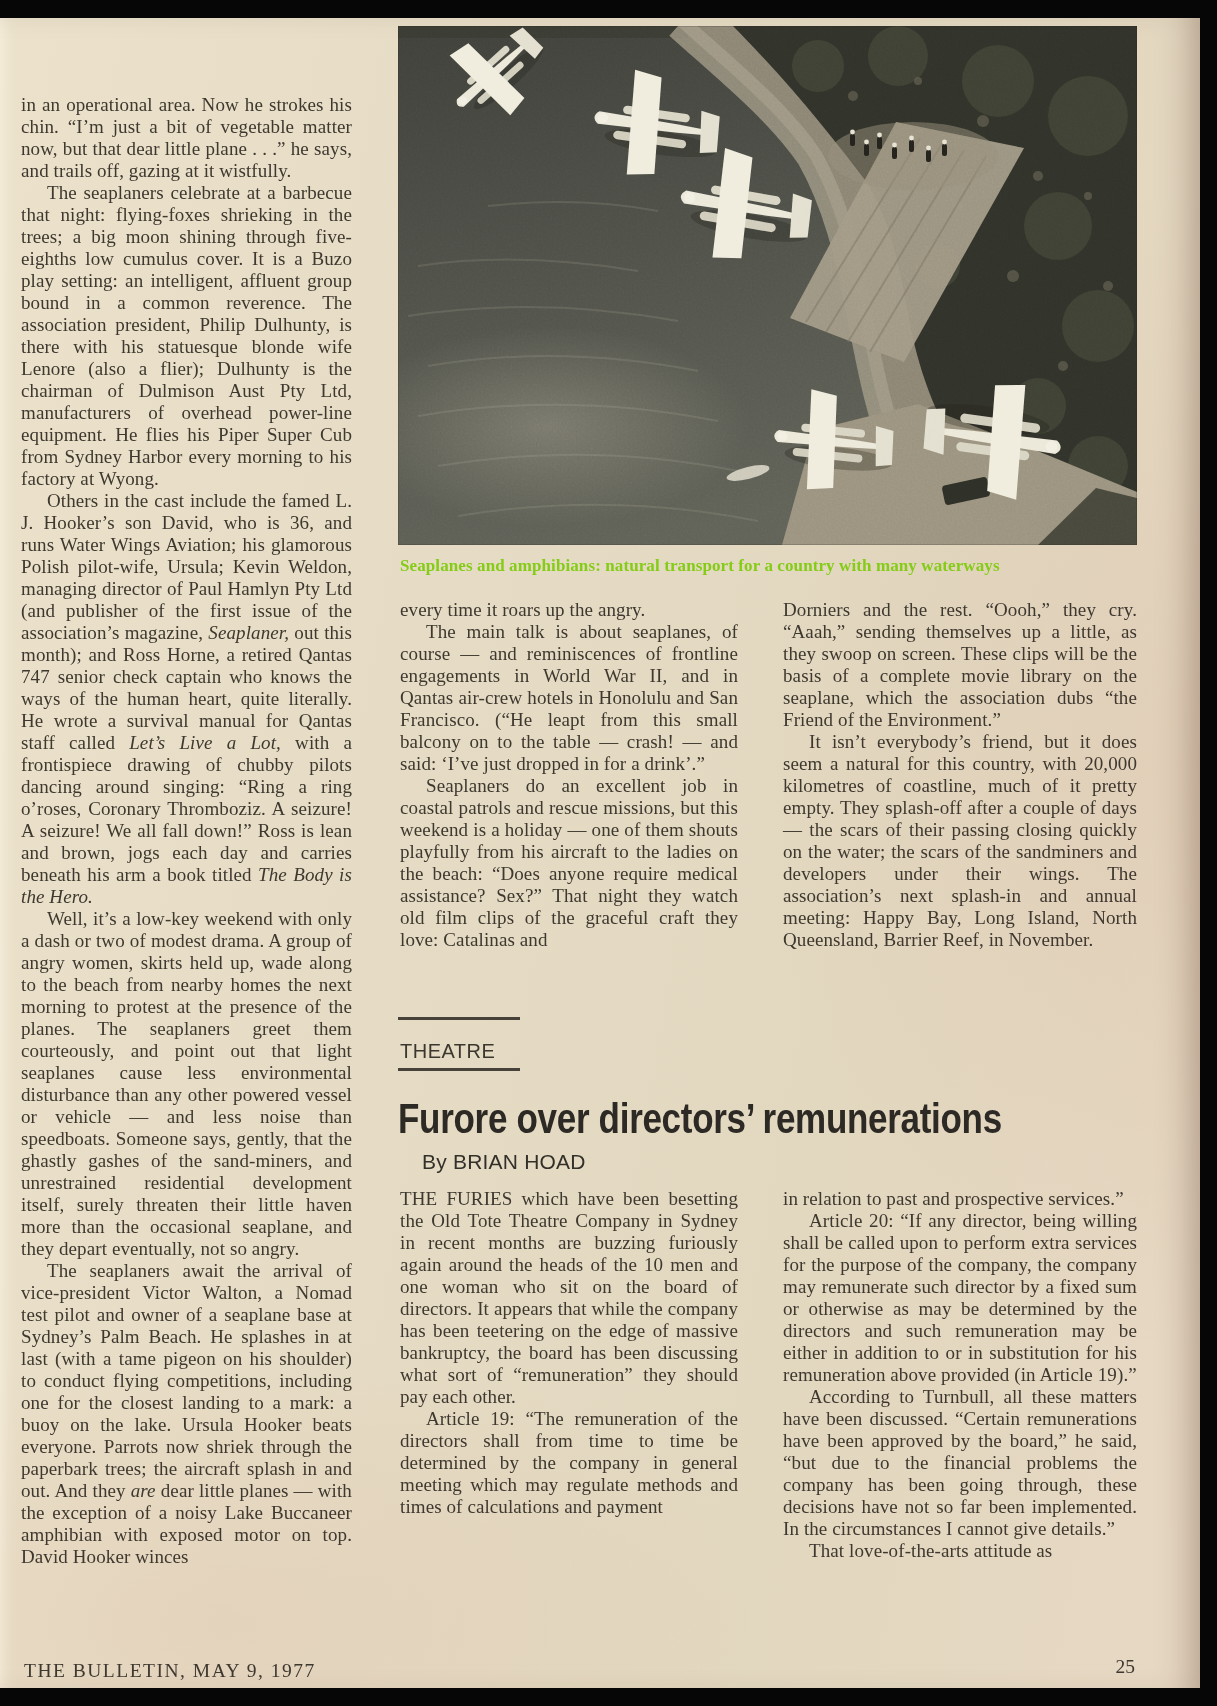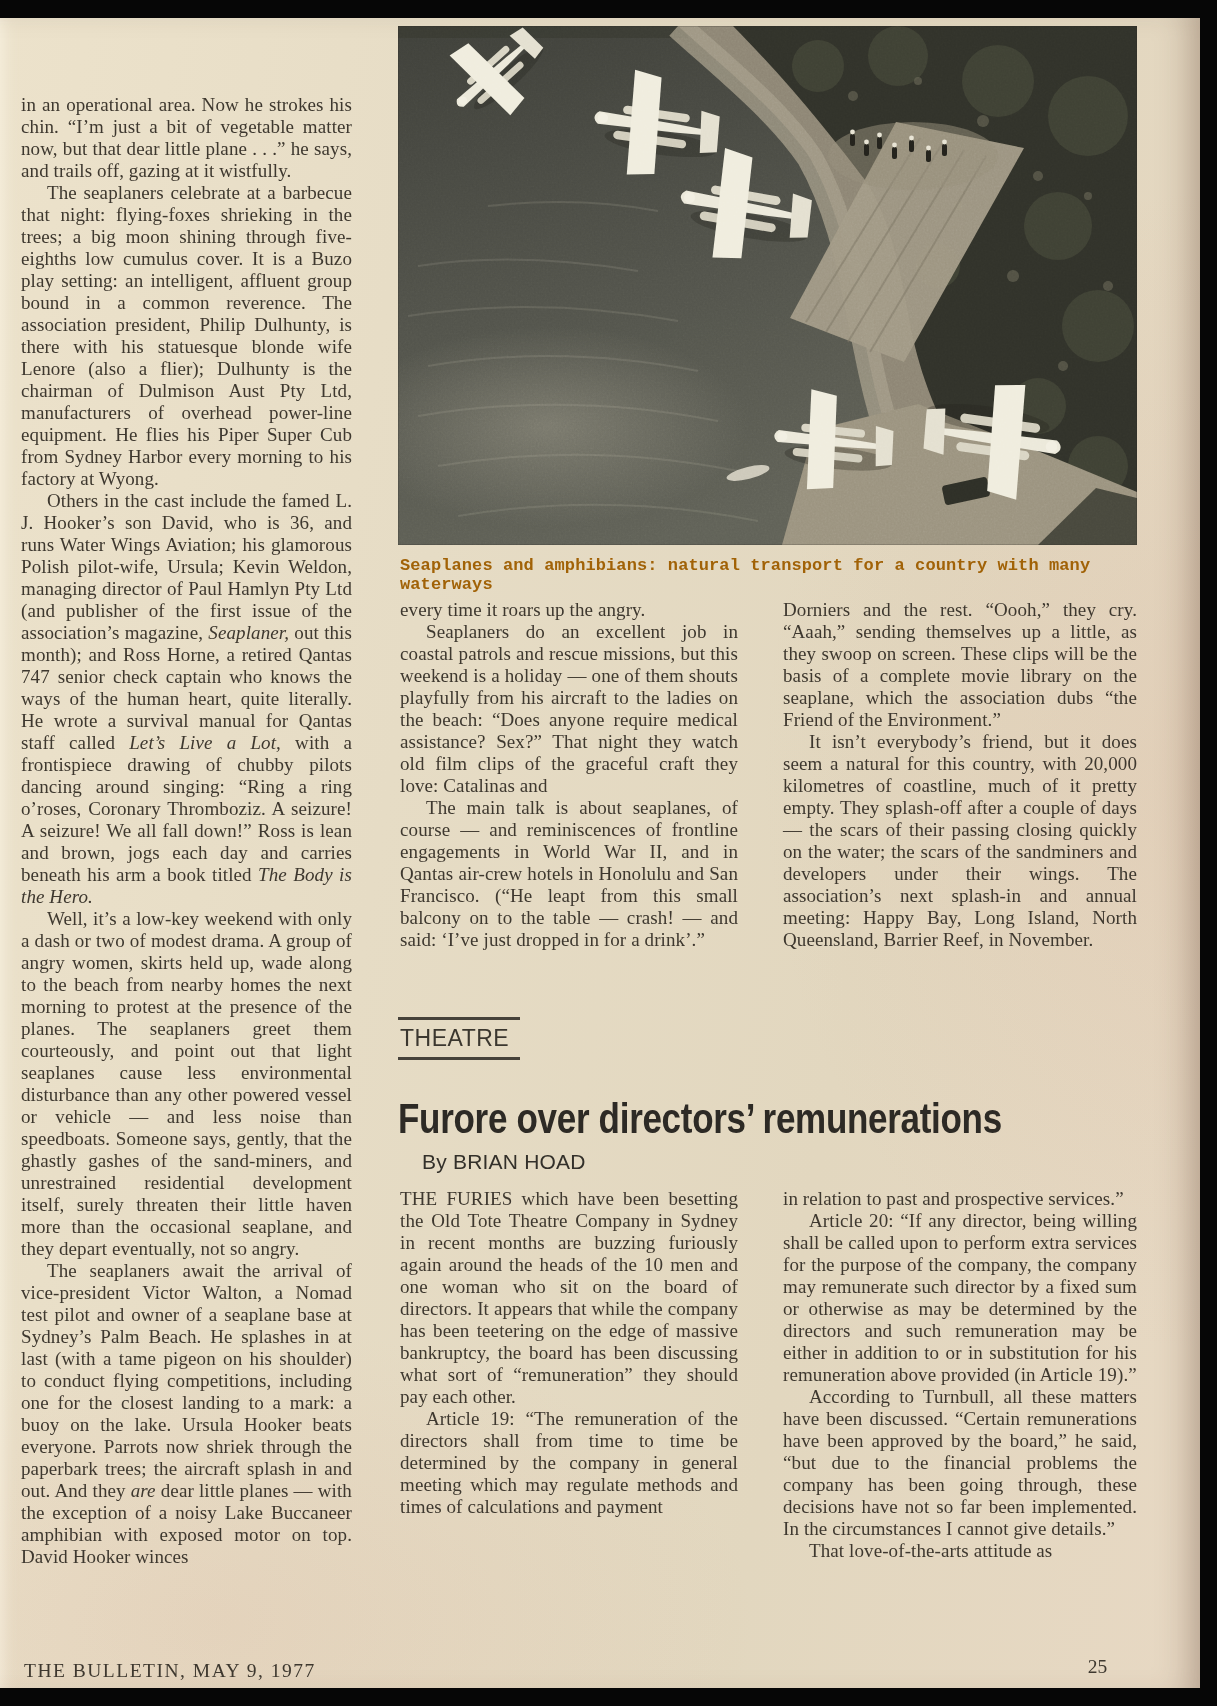--- a/index.html
+++ b/index.html
@@ -30,47 +30,47 @@
   #col2{left:400px;top:599px;width:338px;}
   #col3{left:783px;top:599px;width:354px;}
   #tcol1{left:400px;top:1188px;width:338px;}
   #tcol2{left:783px;top:1188px;width:354px;}
   .photo{
     position:absolute;left:398px;top:26px;width:739px;height:519px;background:#4c4d45;
   }
   .photo svg{display:block;width:100%;height:100%;}
   .caption{
     position:absolute;left:400px;top:556px;width:740px;
-    font-family:Liberation Mono, monospace;font-weight:bold;font-size:17px;
-    color:#a16207;letter-spacing:0.1px;
+    font-family:Liberation Serif, serif;font-weight:bold;font-size:17px;
+    color:#84cc16;letter-spacing:0.1px;
   }
   .kicker{
     position:absolute;left:398px;top:1017px;width:120px;
     border-top:3px solid #46423a;border-bottom:3px solid #46423a;
-    padding:5px 0 5px 2px;
-    font-family:"Liberation Sans",sans-serif;font-size:23px;color:#3b372f;
+    padding:20px 0 5px 2px;
+    font-family:"Liberation Sans",sans-serif;font-size:20px;color:#3b372f;
     letter-spacing:0.5px;
   }
   .headline{
     position:absolute;left:398px;top:1094px;width:760px;
     font-family:"Liberation Sans",sans-serif;font-weight:bold;font-size:35px;
     color:#2d2a25;letter-spacing:-0.3px;white-space:nowrap;
     transform:scaleY(1.22);transform-origin:left top;
   }
   .byline{
     position:absolute;left:422px;top:1150px;
     font-family:"Liberation Sans",sans-serif;font-size:21px;color:#33302a;
     letter-spacing:0.2px;
   }
   .footer-line{
     position:absolute;left:24px;top:1660px;font-size:19.5px;color:#3e382f;
     letter-spacing:1.5px;
   }
   .page-num{
-    position:absolute;left:1060px;top:1656px;width:75px;text-align:center;
+    position:absolute;left:1060px;top:1656px;width:75px;text-align:right;
     font-size:19.5px;color:#3e382f;
   }
 </style>
 </head>
 <body>
 
 <div class="paper"></div>
 <div class="edge top"></div>
 <div class="edge bottom"></div>
 <div class="edge right"></div>
@@ -196,22 +196,22 @@
 <div class="bodycol" id="col1">
   <p>in an operational area. Now he strokes his chin. “I’m just a bit of vegetable matter now, but that dear little plane . . .” he says, and trails off, gazing at it wistfully.</p>
   <p class="ind">The seaplaners celebrate at a barbecue that night: flying-foxes shrieking in the trees; a big moon shining through five-eighths low cumulus cover. It is a Buzo play setting: an intelligent, affluent group bound in a common reverence. The association president, Philip Dulhunty, is there with his statuesque blonde wife Lenore (also a flier); Dulhunty is the chairman of Dulmison Aust Pty Ltd, manufacturers of overhead power-line equipment. He flies his Piper Super Cub from Sydney Harbor every morning to his factory at Wyong.</p>
   <p class="ind">Others in the cast include the famed L. J. Hooker’s son David, who is 36, and runs Water Wings Aviation; his glamorous Polish pilot-wife, Ursula; Kevin Weldon, managing director of Paul Hamlyn Pty Ltd (and publisher of the first issue of the association’s magazine, <em>Seaplaner,</em> out this month); and Ross Horne, a retired Qantas 747 senior check captain who knows the ways of the human heart, quite literally. He wrote a survival manual for Qantas staff called <em>Let’s Live a Lot,</em> with a frontispiece drawing of chubby pilots dancing around singing: “Ring a ring o’roses, Coronary Thromboziz. A seizure! A seizure! We all fall down!” Ross is lean and brown, jogs each day and carries beneath his arm a book titled <em>The Body is the Hero.</em></p>
   <p class="ind">Well, it’s a low-key weekend with only a dash or two of modest drama. A group of angry women, skirts held up, wade along to the beach from nearby homes the next morning to protest at the presence of the planes. The seaplaners greet them courteously, and point out that light seaplanes cause less environmental disturbance than any other powered vessel or vehicle — and less noise than speedboats. Someone says, gently, that the ghastly gashes of the sand-miners, and unrestrained residential development itself, surely threaten their little haven more than the occasional seaplane, and they depart eventually, not so angry.</p>
   <p class="ind">The seaplaners await the arrival of vice-president Victor Walton, a Nomad test pilot and owner of a seaplane base at Sydney’s Palm Beach. He splashes in at last (with a tame pigeon on his shoulder) to conduct flying competitions, including one for the closest landing to a mark: a buoy on the lake. Ursula Hooker beats everyone. Parrots now shriek through the paperbark trees; the aircraft splash in and out. And they <em>are</em> dear little planes — with the exception of a noisy Lake Buccaneer amphibian with exposed motor on top. David Hooker winces</p>
 </div>
 
 <div class="bodycol" id="col2">
   <p>every time it roars up the angry.</p>
+  <p class="ind">The main talk is about seaplanes, of course — and reminiscences of frontline engagements in World War II, and in Qantas air-crew hotels in Honolulu and San Francisco. (“He leapt from this small balcony on to the table — crash! — and said: ‘I’ve just dropped in for a drink’.”</p>
   <p class="ind">Seaplaners do an excellent job in coastal patrols and rescue missions, but this weekend is a holiday — one of them shouts playfully from his aircraft to the ladies on the beach: “Does anyone require medical assistance? Sex?” That night they watch old film clips of the graceful craft they love: Catalinas and</p>
-  <p class="ind">The main talk is about seaplanes, of course — and reminiscences of frontline engagements in World War II, and in Qantas air-crew hotels in Honolulu and San Francisco. (“He leapt from this small balcony on to the table — crash! — and said: ‘I’ve just dropped in for a drink’.”</p>
 </div>
 
 <div class="bodycol" id="col3">
   <p>Dorniers and the rest. “Oooh,” they cry. “Aaah,” sending themselves up a little, as they swoop on screen. These clips will be the basis of a complete movie library on the seaplane, which the association dubs “the Friend of the Environment.”</p>
   <p class="ind">It isn’t everybody’s friend, but it does seem a natural for this country, with 20,000 kilometres of coastline, much of it pretty empty. They splash-off after a couple of days — the scars of their passing closing quickly on the water; the scars of the sandminers and developers under their wings. The association’s next splash-in and annual meeting: Happy Bay, Long Island, North Queensland, Barrier Reef, in November.</p>
 </div>
 
 <div class="kicker">THEATRE</div>
 <div class="headline">Furore over directors’ remunerations</div>
 <div class="byline">By BRIAN HOAD</div>

